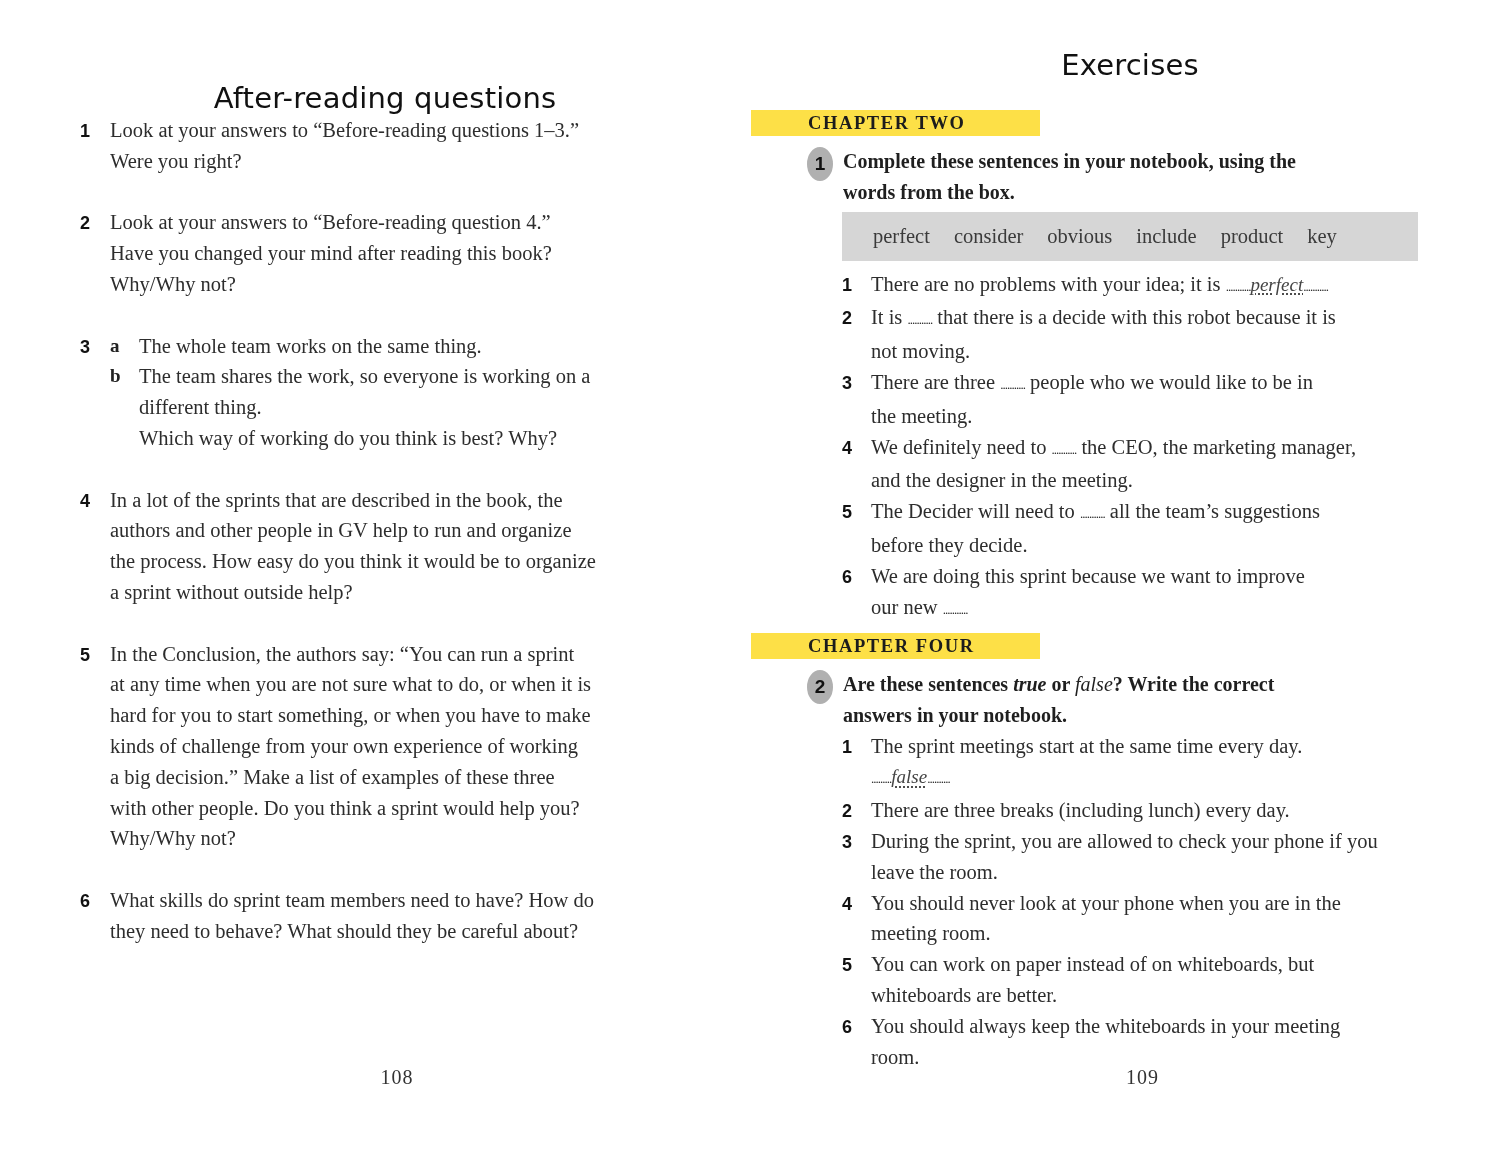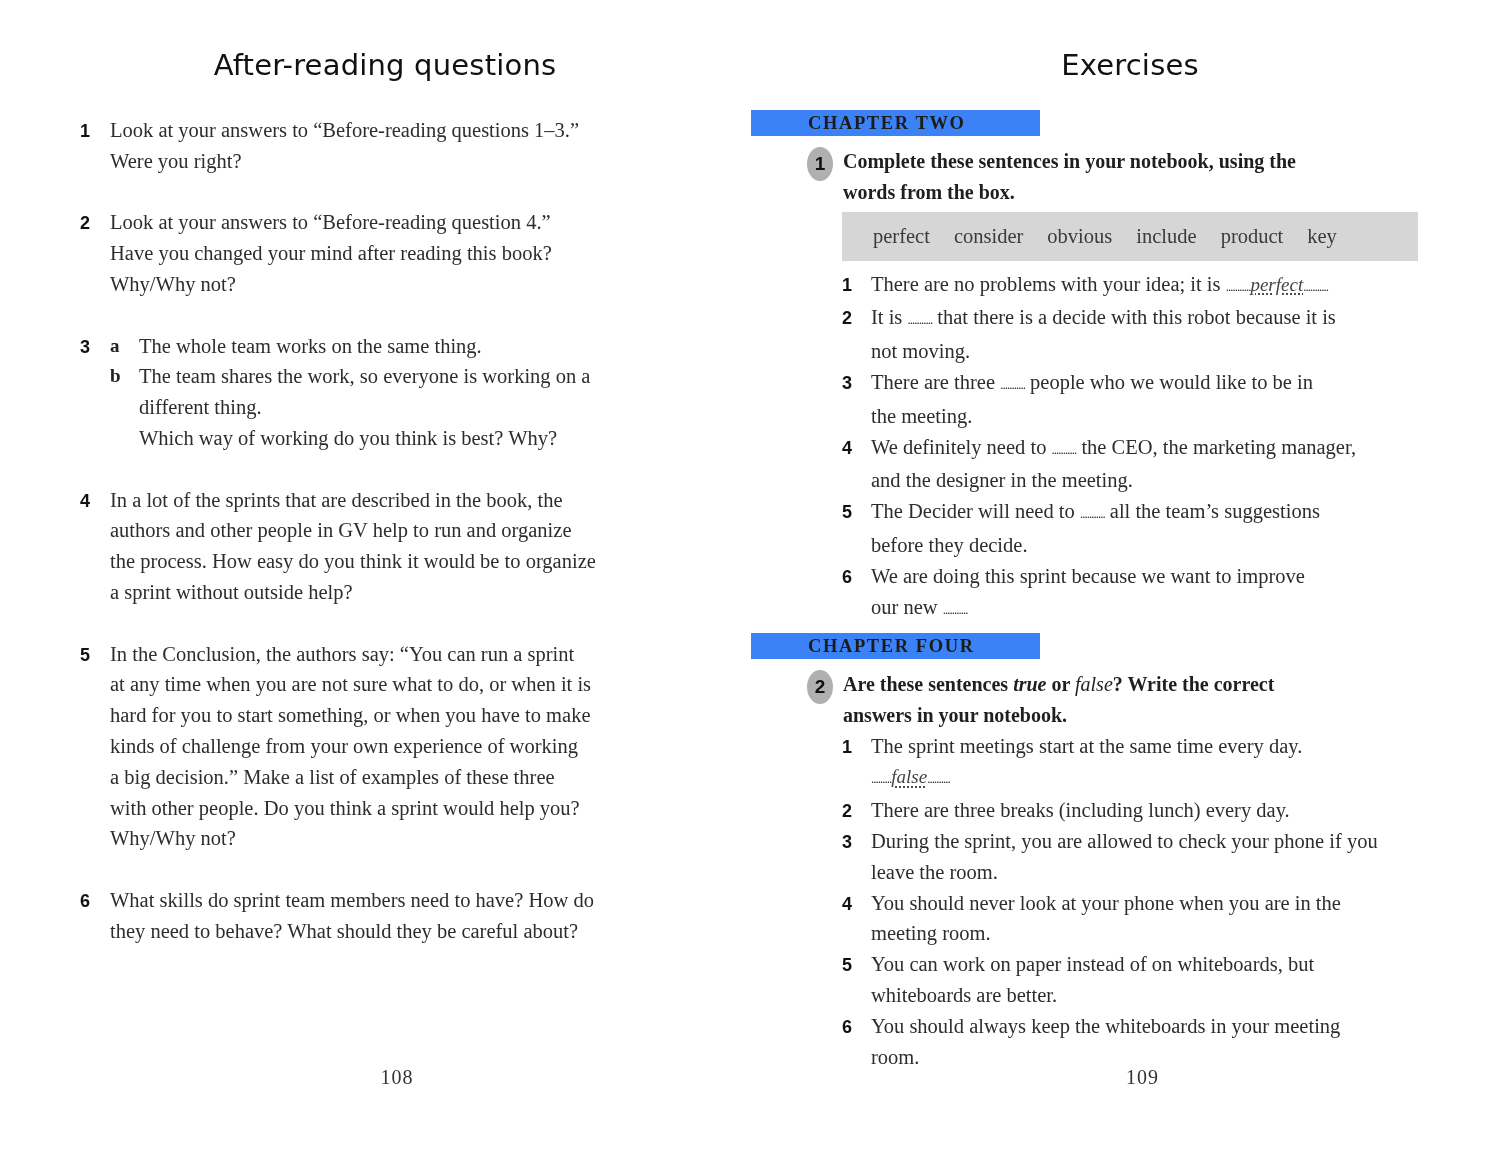--- a/index.html
+++ b/index.html
@@ -12,21 +12,21 @@
     .page-left { left: 0; width: 750px; }
     .page-right { left: 750px; width: 750px; }
 
     .page-title {
       position: absolute; top: 48px; left: 0; right: 0;
       text-align: center;
       font-family: "DejaVu Sans", "Liberation Sans", sans-serif;
       font-size: 29px; color: #111; letter-spacing: 0.2px;
     }
     .page-left .page-title { left: 20px; width: 730px; text-align: center; }
-    .page-left .page-title { left: 0; width: 770px; }
+    .page-left .page-title { left: 0; width: 770px; margin-top: 33px; }
     .page-right .page-title { left: 0; width: 760px; }
 
     .serif { font-size: 20.5px; line-height: 30.8px; color: #2d2d2d; }
     .num {
       font-family: "Liberation Sans", "DejaVu Sans", sans-serif;
       font-weight: bold; font-size: 18px; color: #111;
       position: absolute; left: 0; top: 1px;
     }
 
     
@@ -42,21 +42,21 @@
     .page-number {
       position: absolute; top: 1066px; left: 0; right: 0; text-align: center;
       font-size: 20px; color: #333; letter-spacing: 1px;
     }
     .page-left .page-number { width: 762px; padding-left: 16px; }
     .page-right .page-number { width: 785px; }
 
     
     .chapter-banner {
       position: absolute; left: 1px; width: 289px; height: 26px;
-      background: #3b82f6;
+      background: #fde047;
       font-family: "Liberation Serif", serif; font-weight: bold;
       font-size: 18.5px; letter-spacing: 1.6px; color: #1c1c1c;
       line-height: 27px; padding-left: 57px; box-sizing: border-box;
     }
     .exercise { position: absolute; left: 57px; width: 630px; }
     .ex-head { position: relative; padding-left: 36px; }
     .ex-badge {
       position: absolute; left: 0; top: 1px;
       width: 26px; height: 34px; border-radius: 50%;
       background: #b0b0b0;

